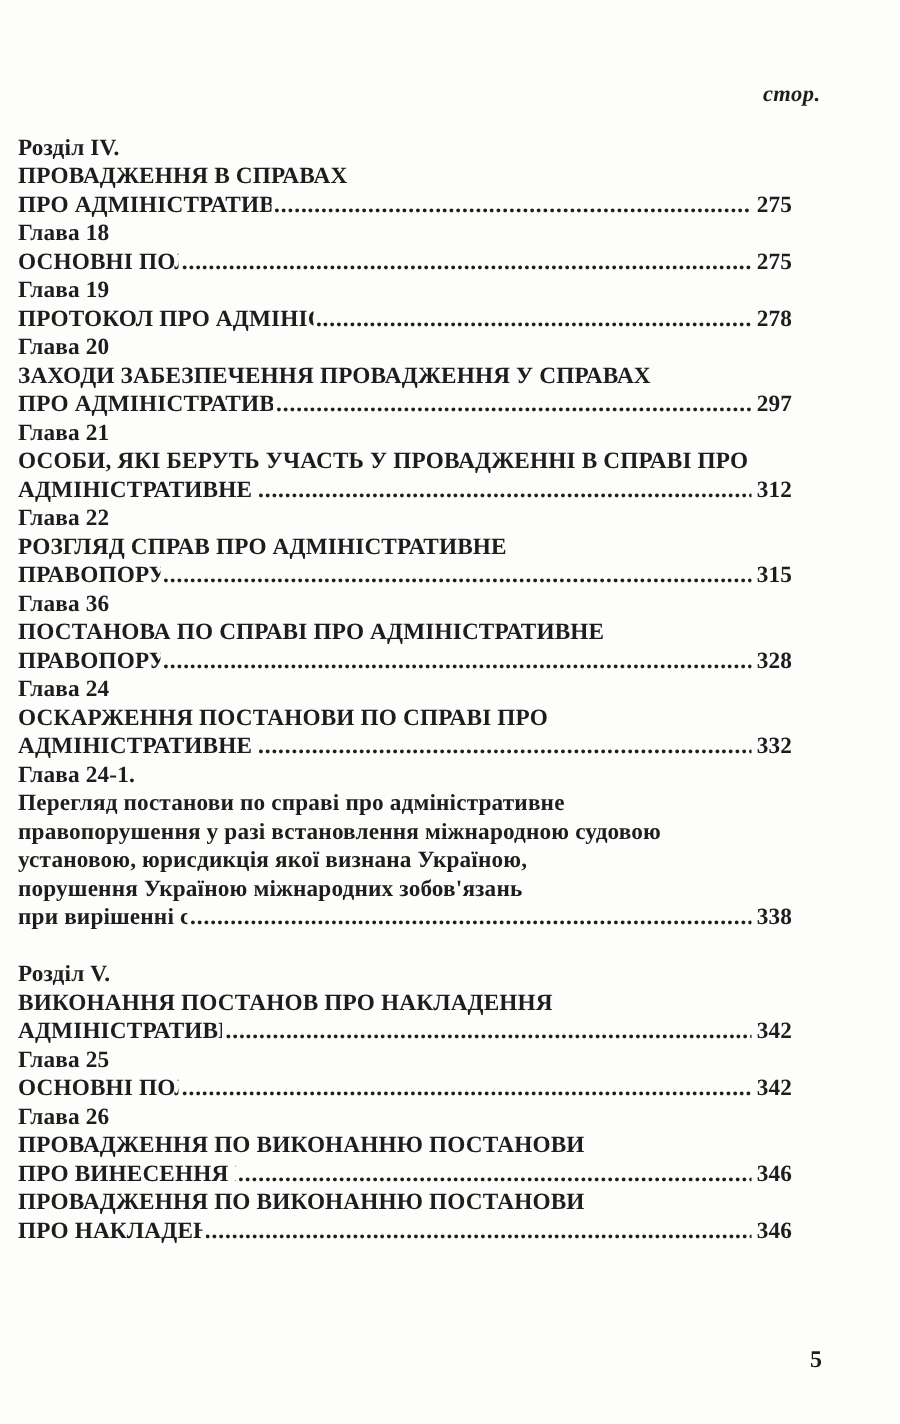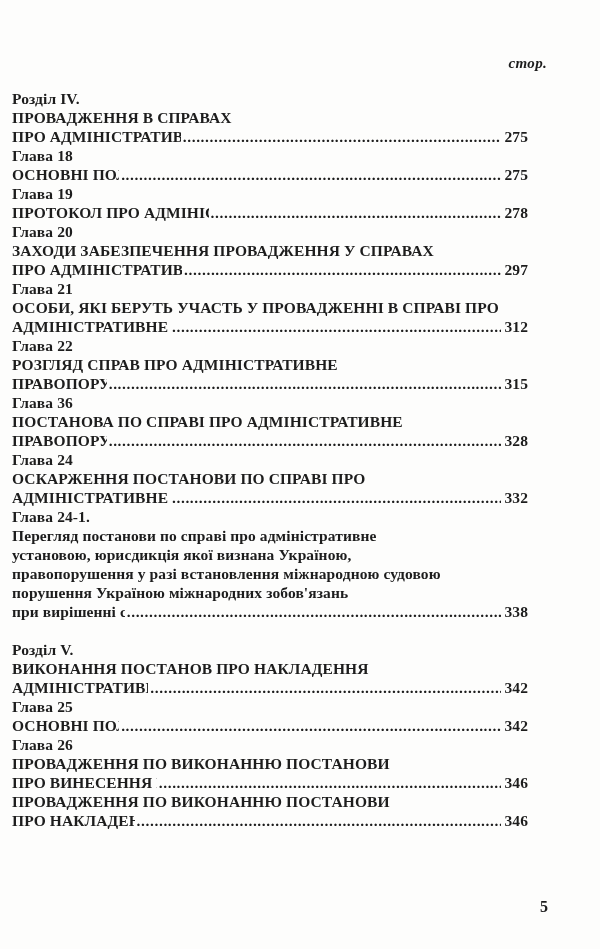--- a/index.html
+++ b/index.html
@@ -160,24 +160,24 @@
         <span class="leader"></span>
         <span class="pg">332</span>
       </div>
       <div class="line">
         <span class="t">Глава 24-1.</span>
       </div>
       <div class="line">
         <span class="t">Перегляд постанови по справі про адміністративне</span>
       </div>
       <div class="line">
+        <span class="t">правопорушення у разі встановлення міжнародною судовою</span>
+      </div>
+      <div class="line">
         <span class="t">установою, юрисдикція якої визнана Україною,</span>
-      </div>
-      <div class="line">
-        <span class="t">правопорушення у разі встановлення міжнародною судовою</span>
       </div>
       <div class="line">
         <span class="t">порушення Україною міжнародних зобов'язань</span>
       </div>
       <div class="line">
         <span class="t">при вирішенні справи судом</span>
         <span class="leader"></span>
         <span class="pg">338</span>
       </div>
       <div class="spacer"></div>

